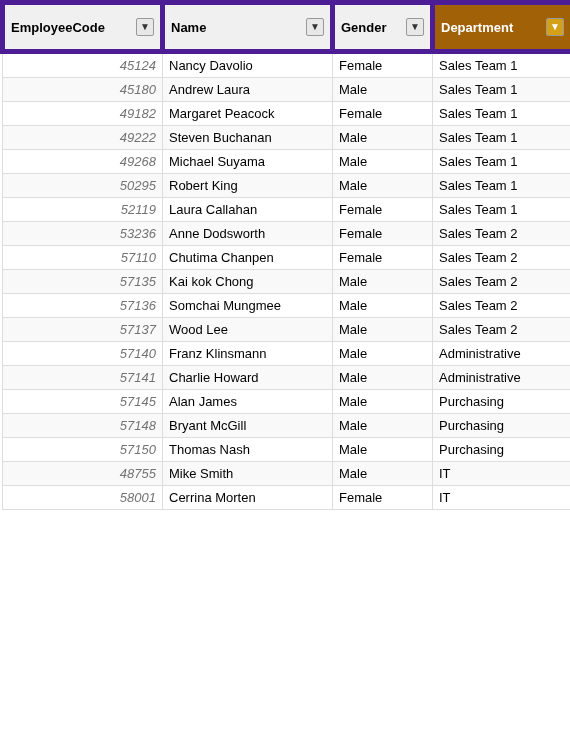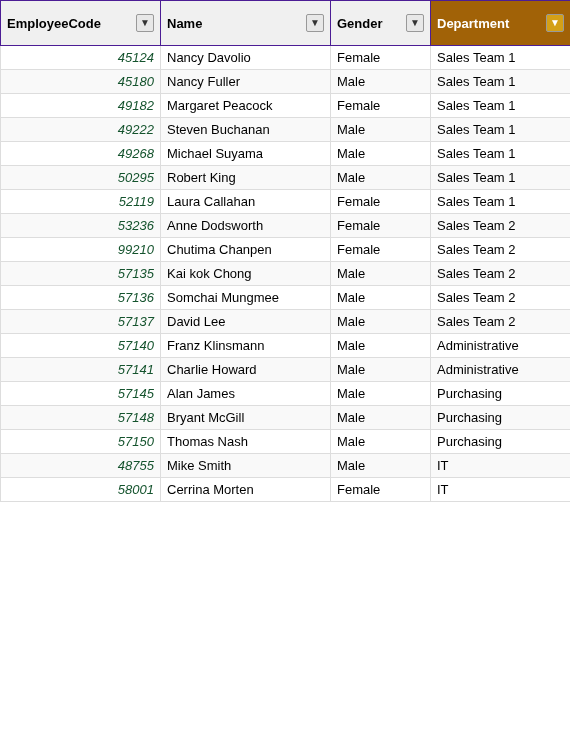--- a/index.html
+++ b/index.html
@@ -25,21 +25,21 @@
       border-collapse: collapse;
       table-layout: fixed;
     }
 
     col.col-empcode { width: 160px; }
     col.col-name    { width: 170px; }
     col.col-gender  { width: 100px; }
     col.col-dept    { width: 140px; }
 
     thead tr th {
-      border: 1px solid #4c1d95;
+      border: 5px solid #4c1d95;
       padding: 13px 6px;
       text-align: left;
       font-weight: bold;
       font-size: 13px;
       background: #f0f0f0;
       white-space: nowrap;
     }
 
     thead tr th.active-sort {
       background: #a16207;
@@ -85,21 +85,21 @@
       border: 1px solid #ddd;
       padding: 4px 6px;
       white-space: nowrap;
       overflow: hidden;
       text-overflow: ellipsis;
     }
 
     tbody tr td.emp-code {
       text-align: right;
       font-style: italic;
-      color: #14532d;
+      color: #737373;
     }
 
     tbody tr:nth-child(odd) td {
       background: #fff;
     }
 
     tbody tr:nth-child(even) td {
       background: #f9f9f9;
     }
   </style>
@@ -152,21 +152,21 @@
     </thead>
     <tbody id="table-body">
     <tr>
           <td class="emp-code">45124</td>
           <td>Nancy Davolio</td>
           <td>Female</td>
           <td>Sales Team 1</td>
         </tr>
         <tr>
           <td class="emp-code">45180</td>
-          <td>Nancy Fuller</td>
+          <td>Andrew Laura</td>
           <td>Male</td>
           <td>Sales Team 1</td>
         </tr>
         <tr>
           <td class="emp-code">49182</td>
           <td>Margaret Peacock</td>
           <td>Female</td>
           <td>Sales Team 1</td>
         </tr>
         <tr>
@@ -193,40 +193,40 @@
           <td>Female</td>
           <td>Sales Team 1</td>
         </tr>
         <tr>
           <td class="emp-code">53236</td>
           <td>Anne Dodsworth</td>
           <td>Female</td>
           <td>Sales Team 2</td>
         </tr>
         <tr>
-          <td class="emp-code">99210</td>
+          <td class="emp-code">57110</td>
           <td>Chutima Chanpen</td>
           <td>Female</td>
           <td>Sales Team 2</td>
         </tr>
         <tr>
           <td class="emp-code">57135</td>
           <td>Kai kok Chong</td>
           <td>Male</td>
           <td>Sales Team 2</td>
         </tr>
         <tr>
           <td class="emp-code">57136</td>
           <td>Somchai Mungmee</td>
           <td>Male</td>
           <td>Sales Team 2</td>
         </tr>
         <tr>
           <td class="emp-code">57137</td>
-          <td>David Lee</td>
+          <td>Wood Lee</td>
           <td>Male</td>
           <td>Sales Team 2</td>
         </tr>
         <tr>
           <td class="emp-code">57140</td>
           <td>Franz Klinsmann</td>
           <td>Male</td>
           <td>Administrative</td>
         </tr>
         <tr>

